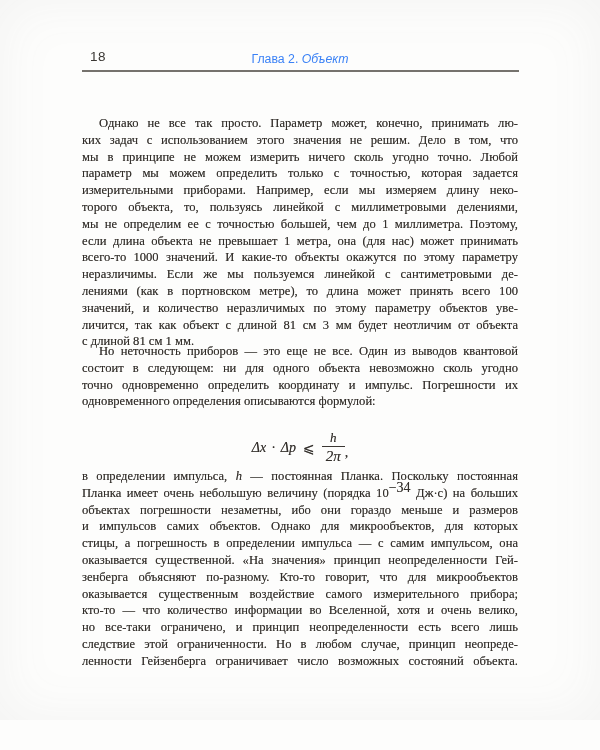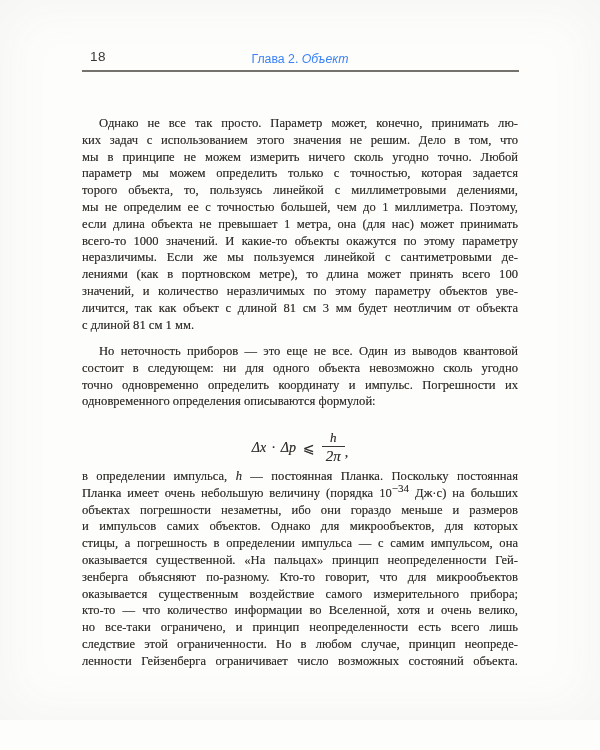--- a/index.html
+++ b/index.html
@@ -68,21 +68,21 @@
     overflow: visible;
   }
   .line.flush { text-align-last: left; }
   .line.indent { text-indent: 17px; }
   .p1 { top: 87px; margin-top: 28px; }
   .p2 { top: 343px; }
   .p3 { top: 468px; }
   b { font-weight: bold; }
   .mvar { font-style: italic; }
   sup.exp {
-    font-size: 11px;
+    font-size: 14px;
     line-height: 0;
     vertical-align: super;
   }
   
   .formula {
     position: absolute;
     left: 82px;
     top: 427px;
     width: 436px;
     height: 41px;
@@ -135,20 +135,21 @@
     <span class="it">Объект</span>
   </div>
 
   <div class="rule"></div>
 
   <div class="para p1">
     <div class="line indent">Однако не все так просто. Параметр может, конечно, принимать лю-</div>
     <div class="line">ких задач с использованием этого значения не решим. Дело в том, что</div>
     <div class="line">мы в принципе не можем измерить ничего сколь угодно точно. Любой</div>
     <div class="line">параметр мы можем определить только с точностью, которая задается</div>
+    <div class="line">измерительными приборами. Например, если мы измеряем длину неко-</div>
     <div class="line">торого объекта, то, пользуясь линейкой с миллиметровыми делениями,</div>
     <div class="line">мы не определим ее с точностью большей, чем до 1 миллиметра. Поэтому,</div>
     <div class="line">если длина объекта не превышает 1 метра, она (для нас) может принимать</div>
     <div class="line">всего-то 1000 значений. И какие-то объекты окажутся по этому параметру</div>
     <div class="line">неразличимы. Если же мы пользуемся линейкой с сантиметровыми де-</div>
     <div class="line">лениями (как в портновском метре), то длина может принять всего 100</div>
     <div class="line">значений, и количество неразличимых по этому параметру объектов уве-</div>
     <div class="line">личится, так как объект с длиной 81 см 3 мм будет неотличим от объекта</div>
     <div class="line flush">с длиной 81 см 1 мм.</div>
   </div>
@@ -175,21 +176,21 @@
   <div class="para p3">
     <div class="line">
       <span>в определении импульса, </span><span class="mvar">h</span><span> — постоянная Планка. Поскольку постоянная</span>
     </div>
     <div class="line">
       <span>Планка имеет очень небольшую величину (порядка 10</span><sup class="exp">−34</sup><span> Дж·с) на больших</span>
     </div>
     <div class="line">объектах погрешности незаметны, ибо они гораздо меньше и размеров</div>
     <div class="line">и импульсов самих объектов. Однако для микрообъектов, для которых</div>
     <div class="line">стицы, а погрешность в определении импульса — с самим импульсом, она</div>
-    <div class="line">оказывается существенной. «На пальцах» принцип неопределенности Гей-</div>
+    <div class="line">оказывается существенной. «На значения» принцип неопределенности Гей-</div>
     <div class="line">зенберга объясняют по-разному. Кто-то говорит, что для микрообъектов</div>
     <div class="line">оказывается существенным воздействие самого измерительного прибора;</div>
     <div class="line">кто-то — что количество информации во Вселенной, хотя и очень велико,</div>
     <div class="line">но все-таки ограничено, и принцип неопределенности есть всего лишь</div>
     <div class="line">следствие этой ограниченности. Но в любом случае, принцип неопреде-</div>
     <div class="line">ленности Гейзенберга ограничивает число возможных состояний объекта.</div>
   </div>
 
 </div>
 

